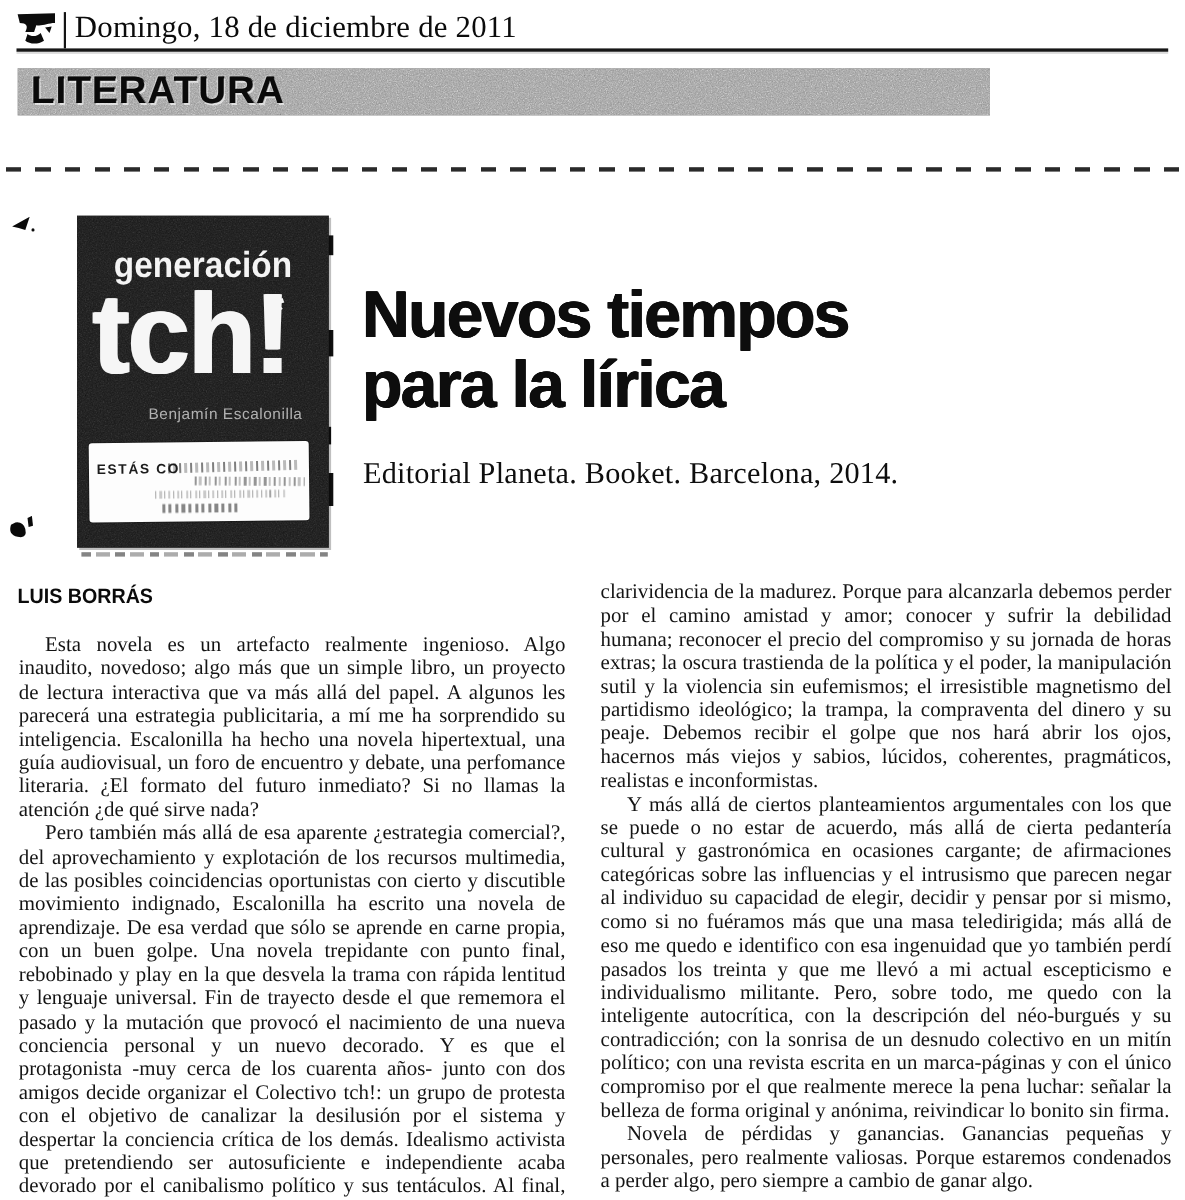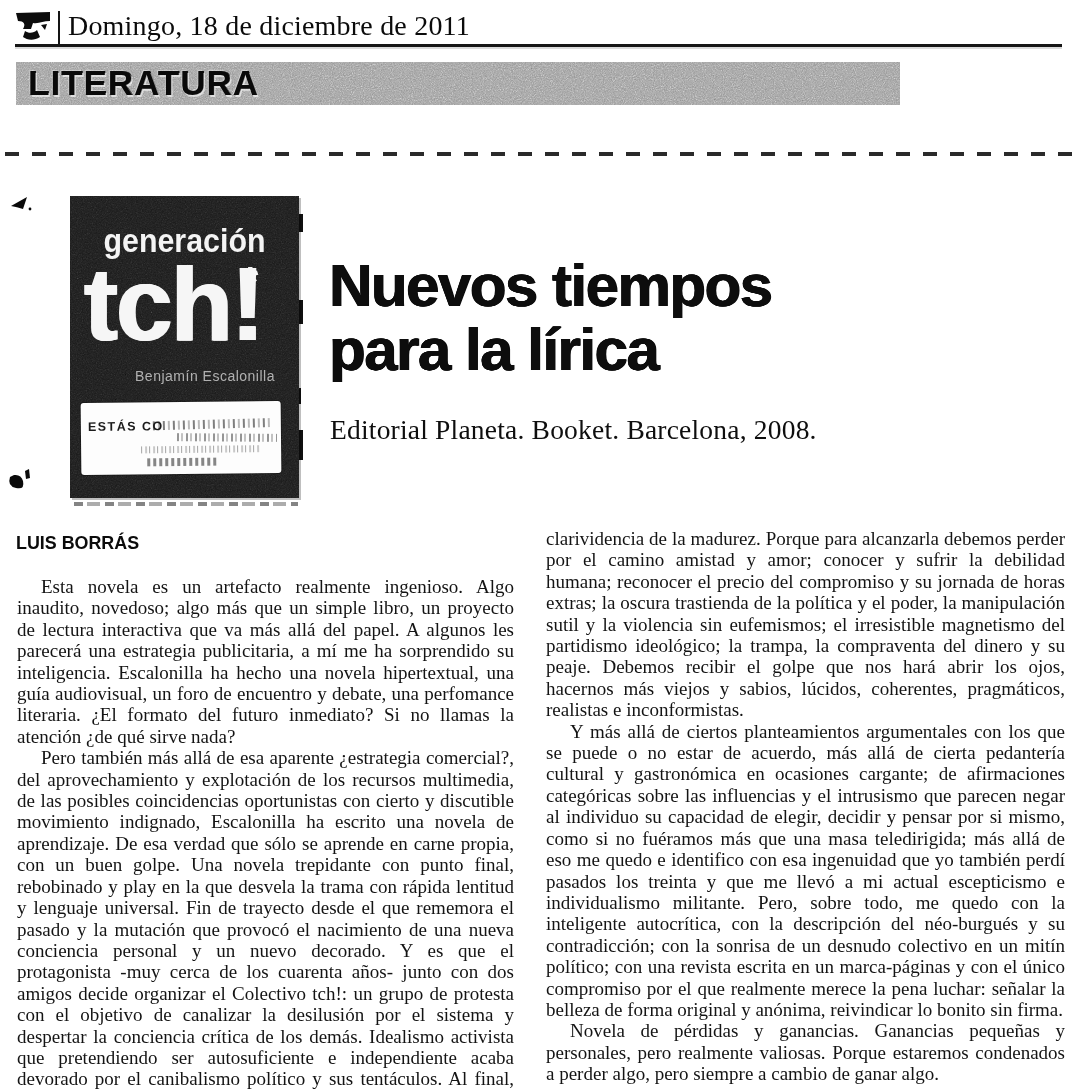--- a/index.html
+++ b/index.html
@@ -192,21 +192,21 @@
     </div>
   </div>
 </div>
 <div class="abs cover-caption"></div>
 
 <div class="abs headline">
   <div>Nuevos tiempos</div>
   <div>para la lírica</div>
 </div>
 <div class="abs deck">
-  <div>Editorial Planeta. Booket. Barcelona, 2008.</div>
+  <div>Editorial Planeta. Booket. Barcelona, 2014.</div>
 </div>
 
 <div class="abs byline">LUIS BORRÁS</div>
 
 <div class="abs col col-left">
   <p>Esta novela es un artefacto realmente ingenioso. Algo inaudito, novedoso; algo más que un simple libro, un proyecto de lectura interactiva que va más allá del papel. A algunos les parecerá una estrategia publicitaria, a mí me ha sorprendido su inteligencia. Escalonilla ha hecho una novela hipertextual, una guía audiovisual, un foro de encuentro y debate, una perfomance literaria. ¿El formato del futuro inmediato? Si no llamas la atención ¿de qué sirve nada?</p>
   <p>Pero también más allá de esa aparente ¿estrategia comercial?, del aprovechamiento y explotación de los recursos multimedia, de las posibles coincidencias oportunistas con cierto y discutible movimiento indignado, Escalonilla ha escrito una novela de aprendizaje. De esa verdad que sólo se aprende en carne propia, con un buen golpe. Una novela trepidante con punto final, rebobinado y play en la que desvela la trama con rápida lentitud y lenguaje universal. Fin de trayecto desde el que rememora el pasado y la mutación que provocó el nacimiento de una nueva conciencia personal y un nuevo decorado. Y es que el protagonista -muy cerca de los cuarenta años- junto con dos amigos decide organizar el Colectivo tch!: un grupo de protesta con el objetivo de canalizar la desilusión por el sistema y despertar la conciencia crítica de los demás. Idealismo activista que pretendiendo ser autosuficiente e independiente acaba devorado por el canibalismo político y sus tentáculos. Al final, además de la lección bien aprendida, lo que queda es una pérdida individual de la inocencia, la</p>
 </div>
 
 <div class="abs col col-right">

